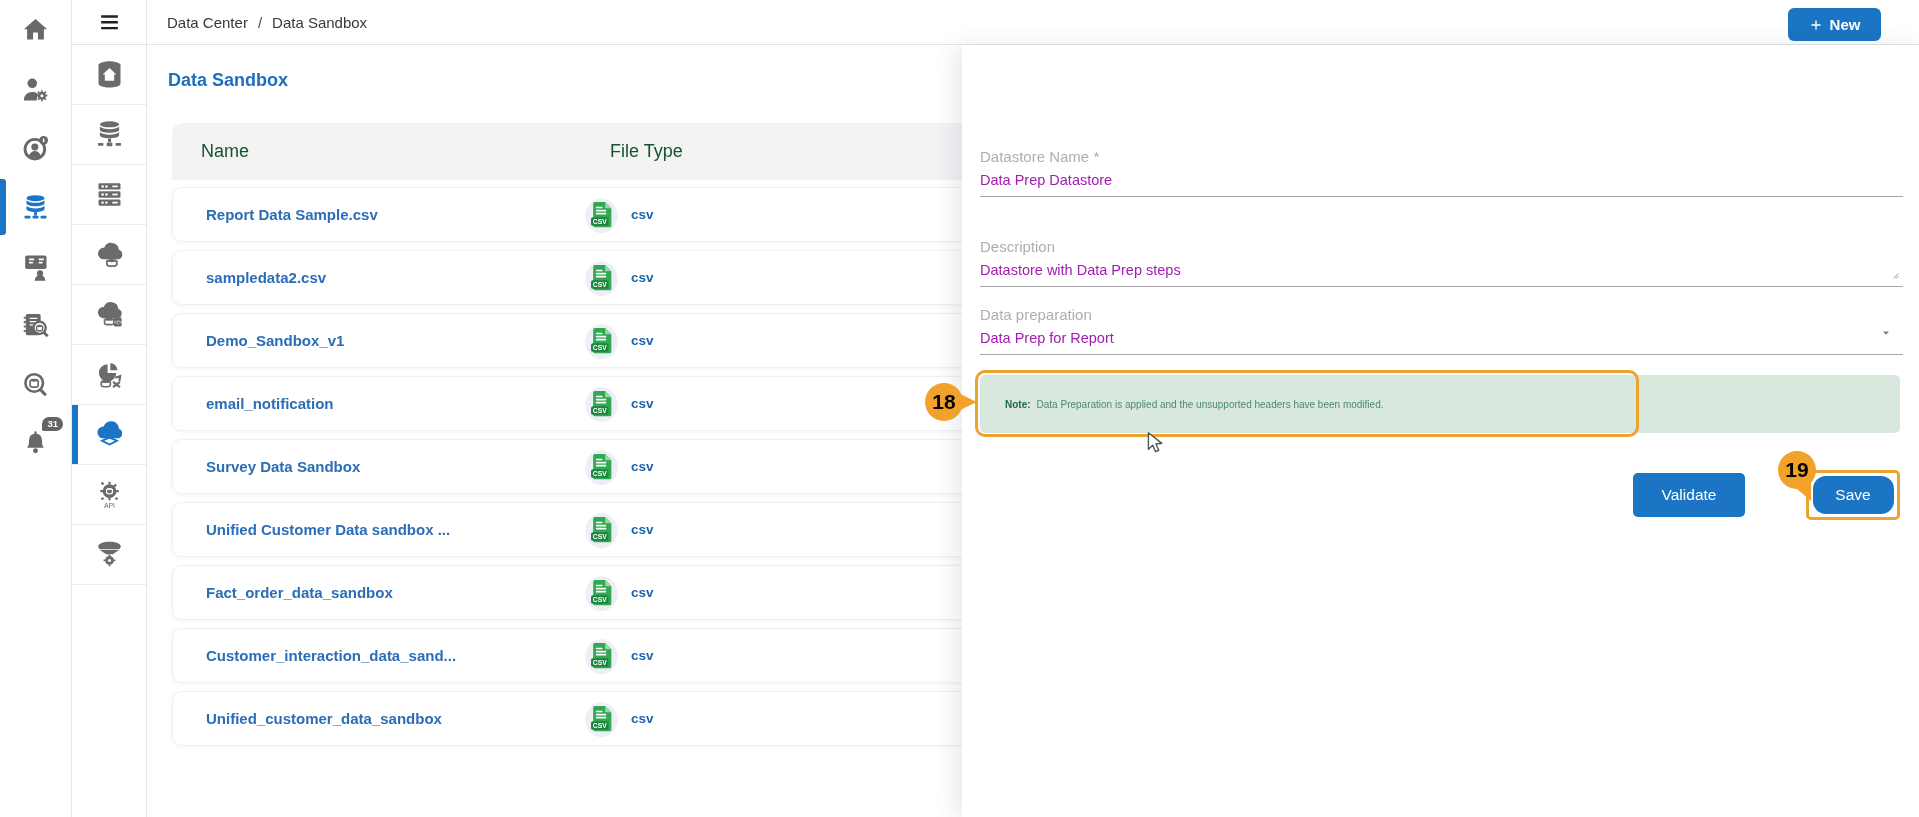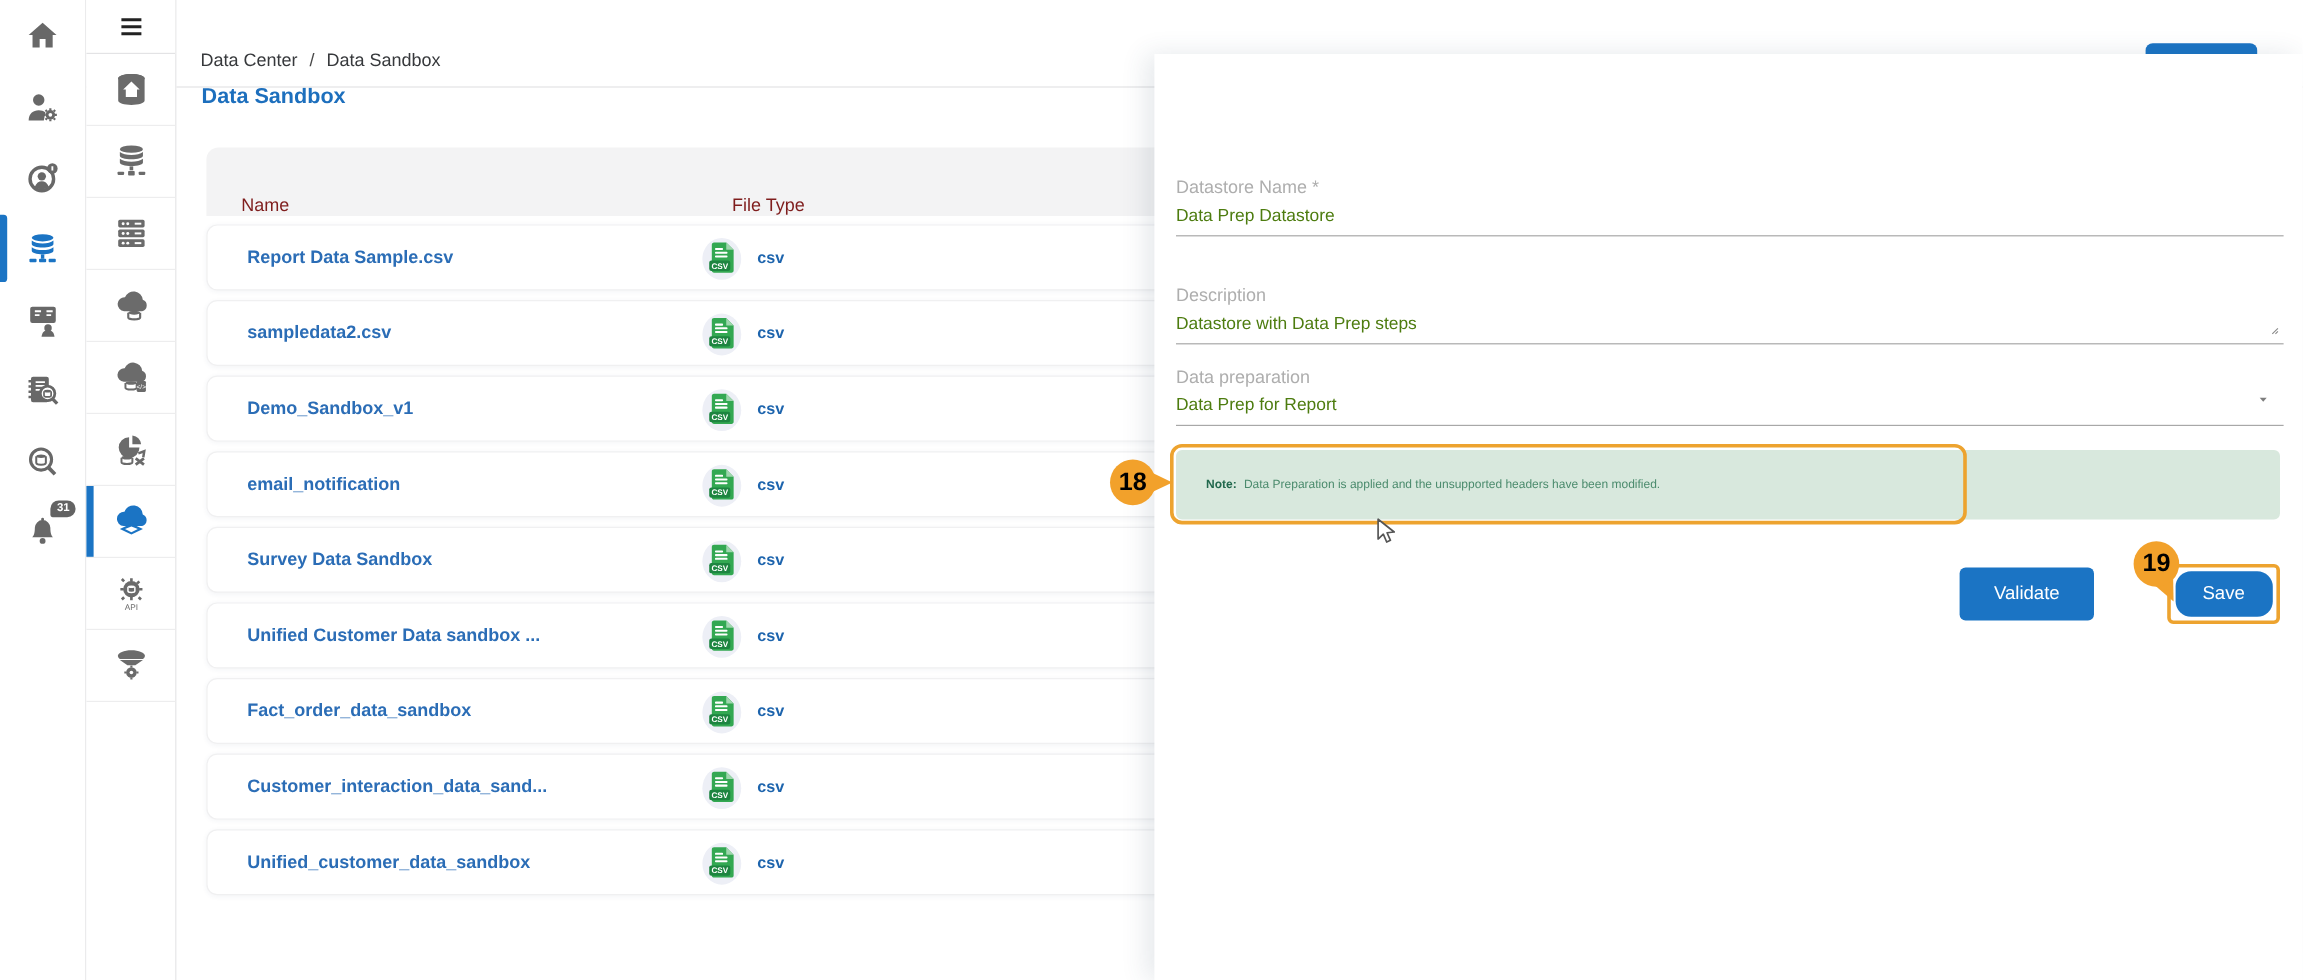--- a/index.html
+++ b/index.html
@@ -2,21 +2,21 @@
 <html><head>
 <meta charset="utf-8">
 <style>
   html,body{margin:0;padding:0;background:#fff;}
   *{box-sizing:border-box;}
   .screen{position:relative;width:1919px;height:817px;overflow:hidden;
     font-family:"Liberation Sans","DejaVu Sans",sans-serif;background:#fff;color:#333;}
 
   
   .topbar{position:absolute;left:0;top:0;width:1919px;height:45px;background:#fff;
-    border-bottom:1px solid #e3e3e5;z-index:6;margin-top:28px;}
+    border-bottom:1px solid #e3e3e5;z-index:6;}
   .breadcrumb{position:absolute;left:167px;top:0;height:45px;display:flex;align-items:center;gap:10px;
     font-size:15px;color:#37393c;}
   .crumb{cursor:pointer;}
   .crumb-sep{color:#4a4a4a;}
   .new-btn{position:absolute;right:38px;top:8px;height:33px;min-width:93px;border:none;border-radius:6px;
     background:#1b74c4;color:#fff;font-size:15px;font-weight:600;display:flex;align-items:center;
     justify-content:center;gap:7px;padding:0 14px;cursor:pointer;font-family:inherit;}
   .new-btn .icon{width:14px;height:14px;color:#fff;}
 
   
@@ -42,42 +42,42 @@
   .rail.inner .rail-item.active{color:#1b74c4;}
   .rail.inner .rail-item.active .active-bar{display:block;position:absolute;left:0;top:0;bottom:0;width:6px;
     background:#1b74c4;}
 
   .icon svg{width:100%;height:100%;display:block;}
 
   
   .main{position:absolute;left:147px;top:45px;right:0;bottom:0;background:#fff;z-index:1;}
   .page-title{position:absolute;left:21px;top:13px;font-size:18px;font-weight:700;color:#1d6fbd;}
   .tbl-head{position:absolute;left:25px;top:78px;width:1368px;height:57px;background:#f3f3f4;
-    border-radius:10px 10px 0 0;display:flex;align-items:flex-end;color:#7f1d1d;font-size:15px;}
+    border-radius:10px 10px 0 0;display:flex;align-items:center;color:#14532d;font-size:18px;}
   .tbl-head .col-name{padding-left:29px;width:438px;}
   .tbl-rows{position:absolute;left:25px;top:135px;width:1368px;}
   .row{height:55px;margin-top:8px;background:#fff;border:1px solid #f0f0f1;border-radius:9px;
     box-shadow:0 1px 4px rgba(40,60,90,.05);display:flex;align-items:center;cursor:pointer;}
   .row:first-of-type{margin-top:7px;}
   .row .name{padding-left:33px;width:405px;font-size:15px;font-weight:700;color:#2b6db6;white-space:nowrap;
     overflow:hidden;}
   .row .ft{display:flex;align-items:center;gap:11px;padding-left:5px;}
   .row .ft .icon{width:37px;height:40px;}
   .row .ft .ft-label{font-size:13.5px;font-weight:700;color:#1d64ad;}
 
   
   .panel{position:absolute;left:962px;top:45px;width:957px;height:772px;background:#fff;z-index:20;
     box-shadow:-7px 0 20px rgba(50,70,100,.12);}
   .panel-head{position:absolute;left:0;top:0;right:0;height:68px;background:#fbfcfe;border-bottom:1px solid #e9ebef;}
   .panel-title{position:absolute;left:18px;top:20px;font-size:20.5px;font-weight:600;color:#2879c2;}
   .panel-close{position:absolute;right:28px;top:22px;width:24px;height:24px;border:none;background:transparent;
     color:#2879c2;cursor:pointer;padding:0;}
   .fld{position:absolute;left:18px;width:923px;}
   .fld .lbl{font-size:15px;color:#aeaeae;line-height:14px;}
-  .fld .val{font-size:14.5px;color:#4d7c0f;line-height:20px;margin-top:6px;white-space:nowrap;}
+  .fld .val{font-size:14.5px;color:#a21caf;line-height:20px;margin-top:6px;white-space:nowrap;}
   .fld .line{border-bottom:1.6px solid #a8a8a8;margin-top:6px;}
   .fld-name{top:105px;} .fld-desc{top:195px;} .fld-prep{top:263px;}
   .resize-handle{position:absolute;right:3px;top:26px;width:14px;height:14px;color:#8a8a8a;}
   .select-arrow{position:absolute;right:10px;top:18px;width:14px;height:14px;color:#7d7d7d;}
   .note-bar{position:absolute;left:18px;top:330px;width:920px;height:58px;background:#d8e8dd;border-radius:5px;
     display:flex;align-items:center;padding-left:25px;font-size:10px;color:#4b8b6d;}
   .note-bar b{color:#21684d;font-weight:700;margin-right:6px;}
   .hl-rect{position:absolute;left:13px;top:325px;width:664px;height:67px;border:3px solid #eda32f;
     border-radius:10px;pointer-events:none;}
   .btn{border:none;border-radius:5px;background:#1b74c4;color:#fff;font-size:15.5px;font-weight:500;

